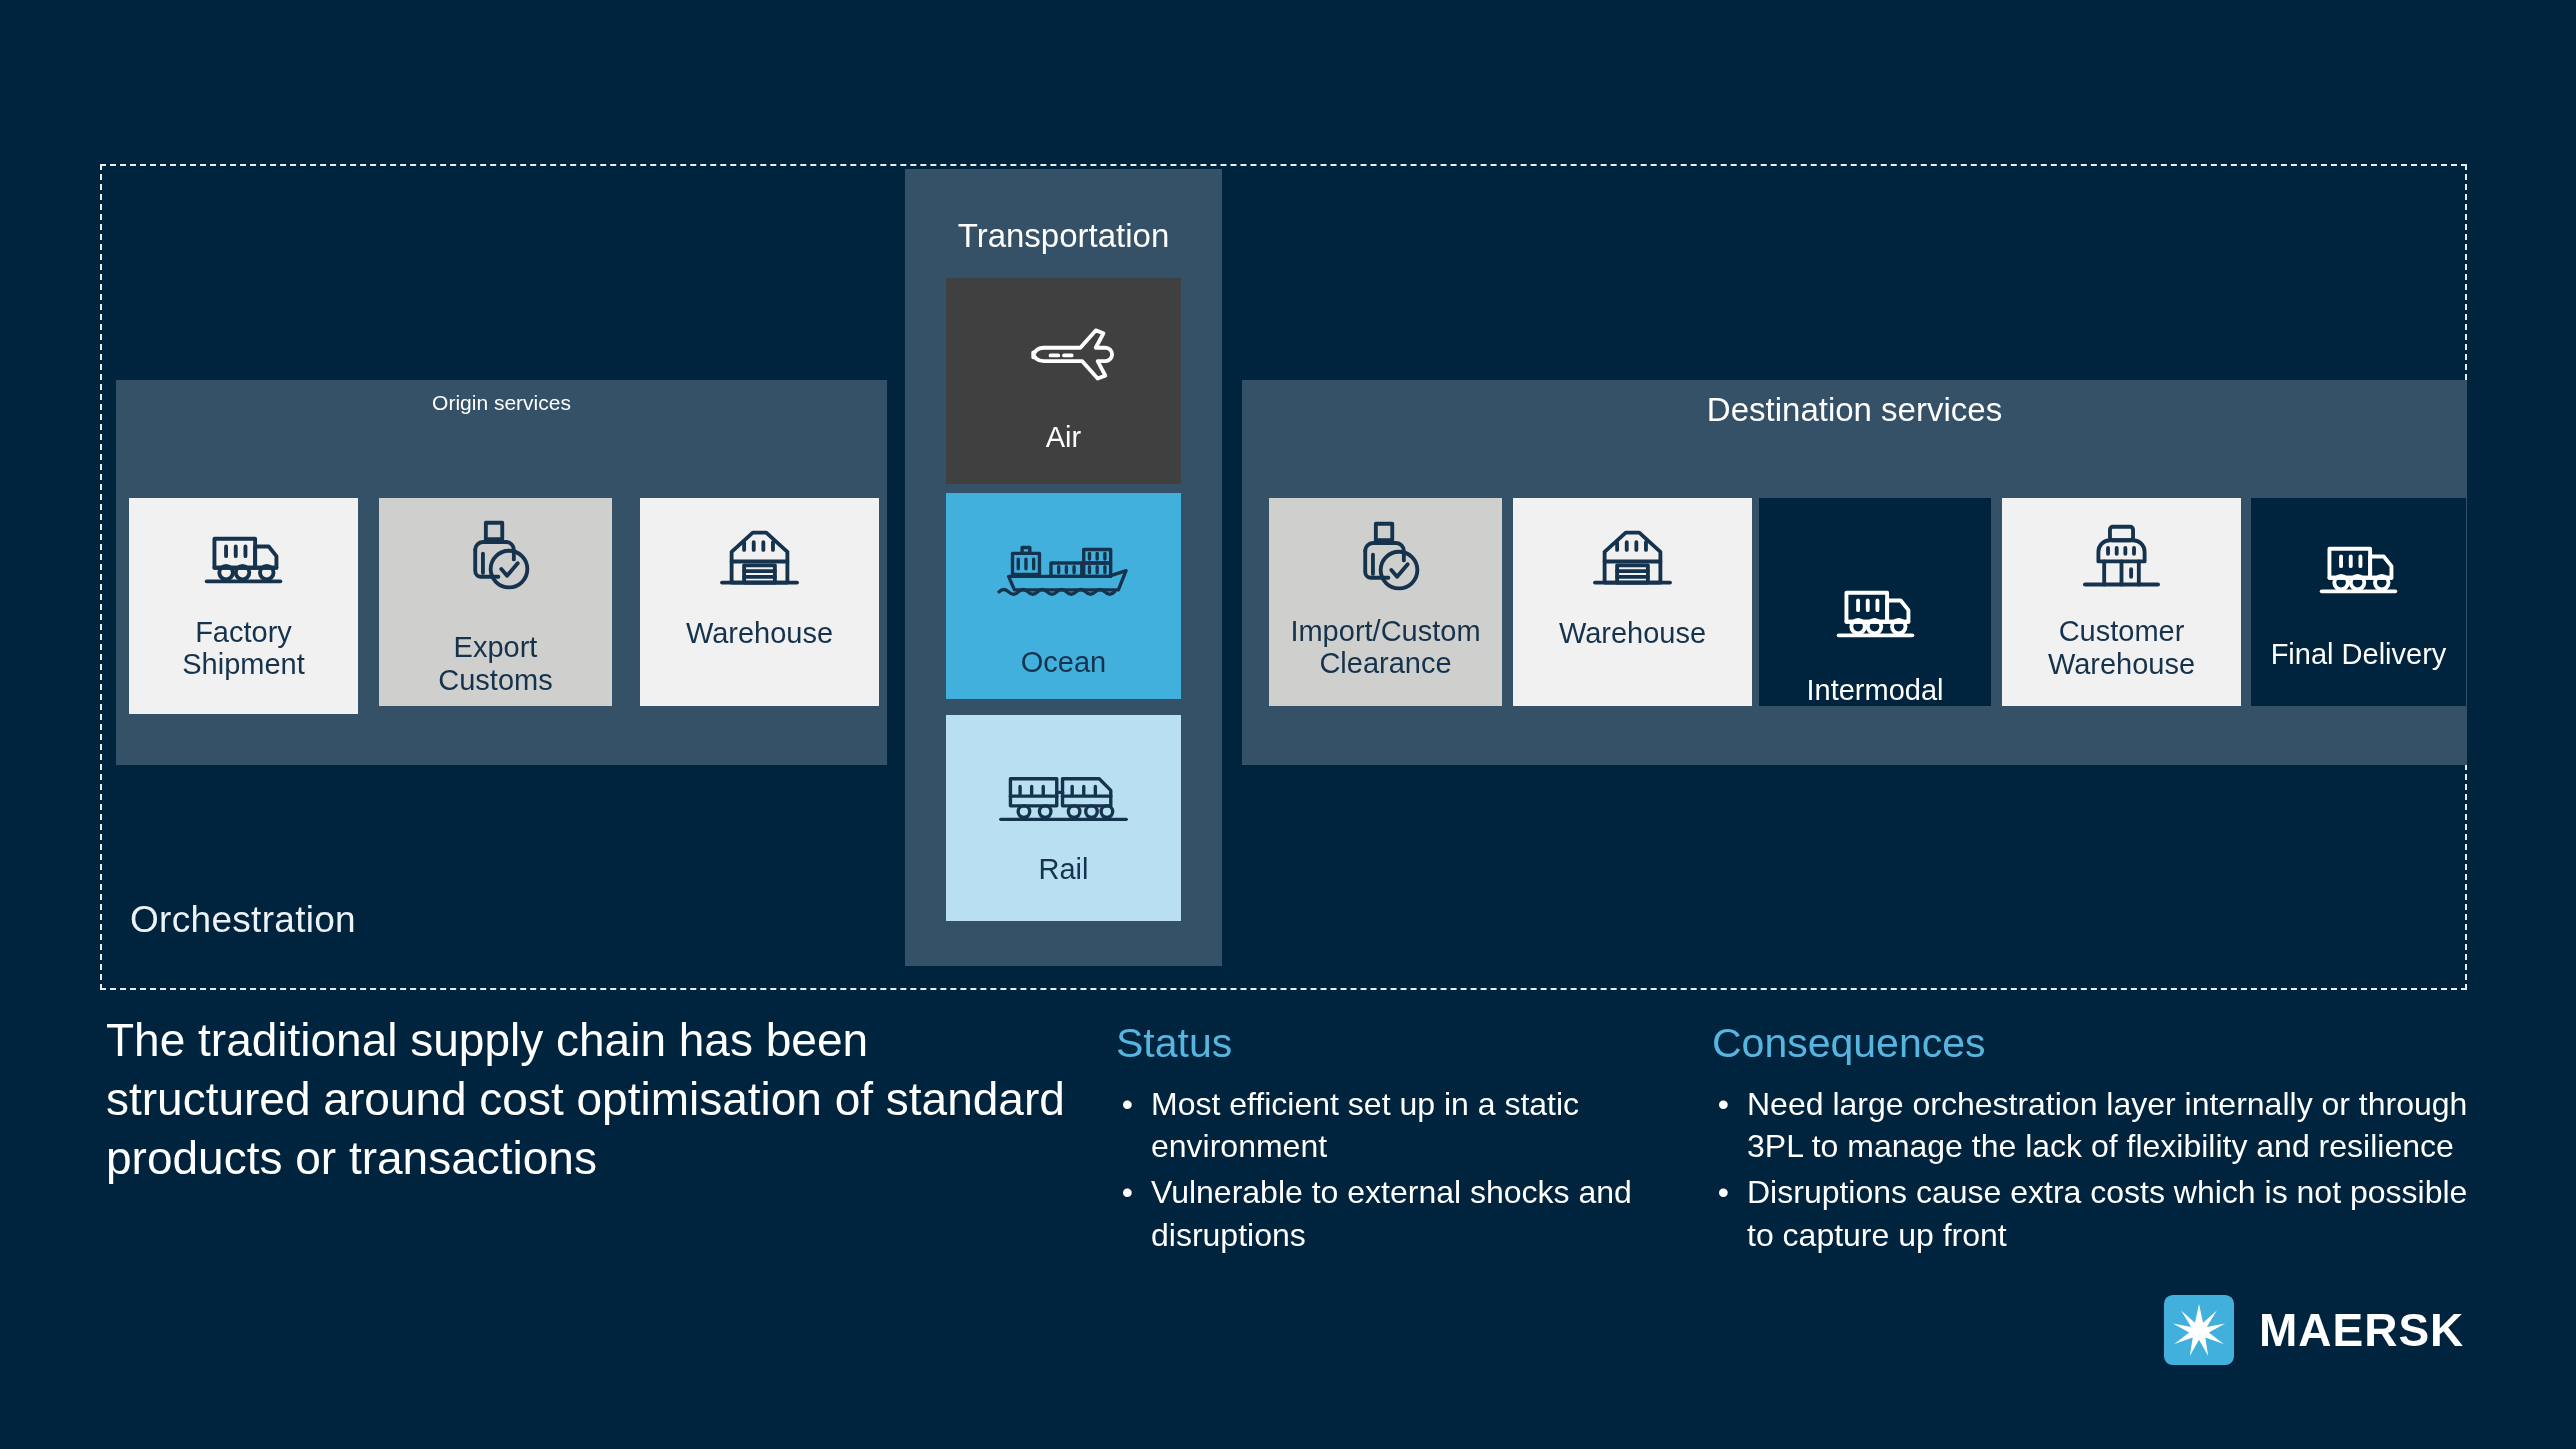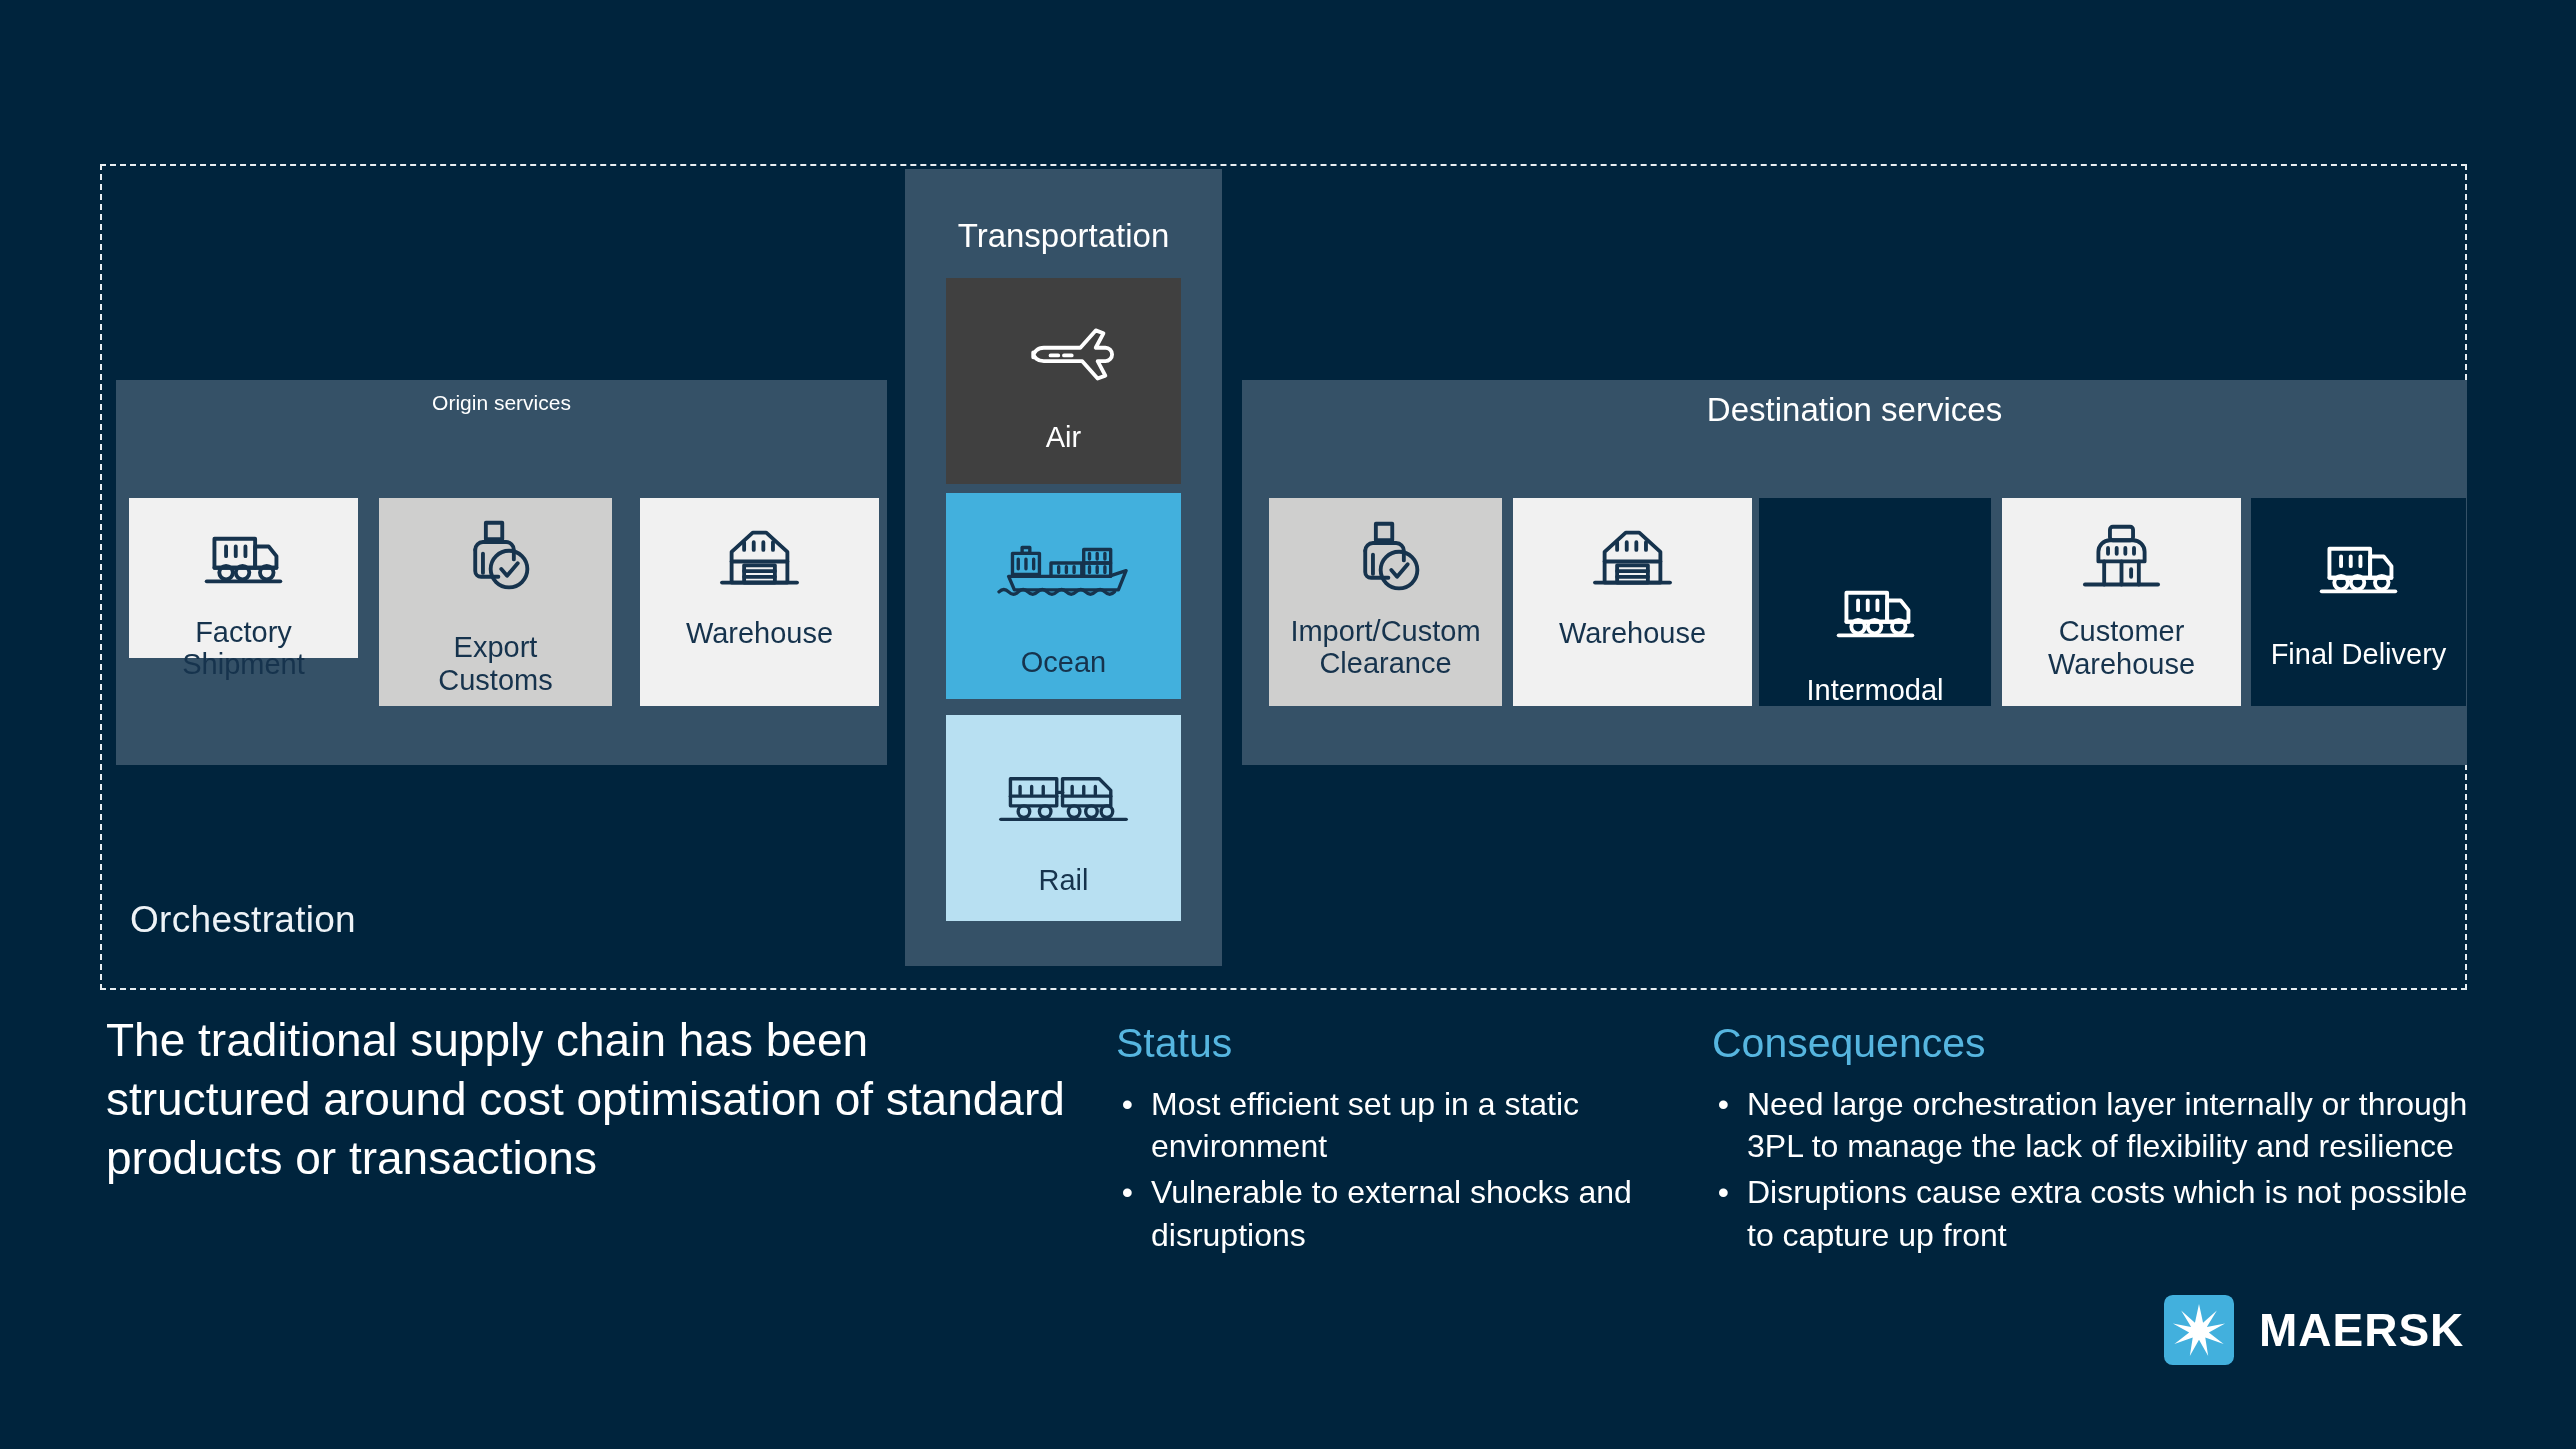--- a/index.html
+++ b/index.html
@@ -123,21 +123,21 @@
 
   <div class="origin-panel"></div>
   <div class="origin-title">Origin services</div>
 
   <div class="dest-panel"></div>
   <div class="dest-title">Destination services</div>
 
   <div class="transport-col"></div>
   <div class="transport-title">Transportation</div>
 
-  <div class="card light" style="left:129px;top:498px;width:229px;height:160px;padding-top:27px;">
+  <div class="card light" style="left:129px;top:498px;width:229px;height:216px;padding-top:27px;">
     <div class="ico">
       <svg width="93" height="70" viewBox="0 0 96 72">
         <g fill="none" stroke="#16334d" stroke-width="4" stroke-linejoin="round" stroke-linecap="round">
           <rect x="18" y="14" width="42" height="30"></rect>
           <path d="M60 22h14l8 10v12H60z"></path>
           <path d="M18 44h64"></path>
           <circle cx="30" cy="49" r="7"></circle>
             <circle cx="47" cy="49" r="7"></circle>
             <circle cx="72" cy="49" r="7"></circle>
           <path d="M10 58h76"></path>
@@ -226,21 +226,21 @@
             <circle cx="52" cy="44" r="6"></circle>
           <circle cx="82" cy="44" r="6"></circle>
             <circle cx="100" cy="44" r="6"></circle>
             <circle cx="116" cy="44" r="6"></circle>
           <path d="M26 18v8M38 18v8M50 18v8"></path>
           <path d="M80 18v8M92 18v8M104 18v8"></path>
           <path d="M6 52h130"></path>
         </g>
       </svg>
     </div>
-    <div class="tlbl" style="margin-top:31px;">Rail</div>
+    <div class="tlbl" style="margin-top:20px;">Rail</div>
   </div>
 
   <div class="card grey" style="left:1269px;top:498px;width:233px;height:208px;padding-top:18px;">
     <div class="ico">
       <svg width="83" height="83" viewBox="0 0 86 86">
         <g fill="none" stroke="#16334d" stroke-width="4" stroke-linejoin="round" stroke-linecap="round">
           <rect x="33" y="8" width="17" height="17"></rect>
           <path d="M22 36a8 8 0 018-8h24a8 8 0 018 8v10"></path>
           <path d="M22 36v22a6 6 0 006 6h18"></path>
           <path d="M30 40v20"></path>

